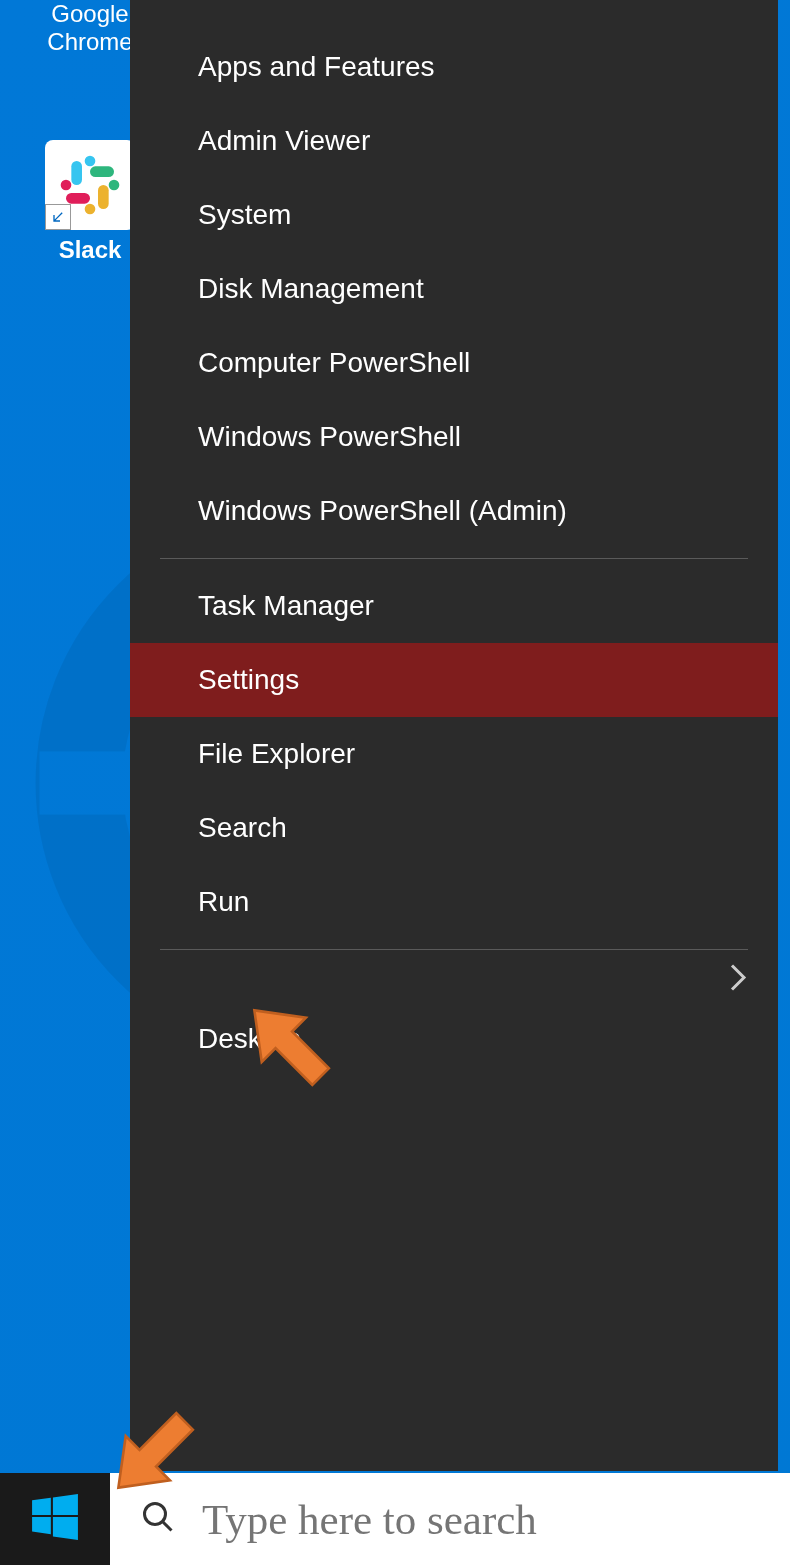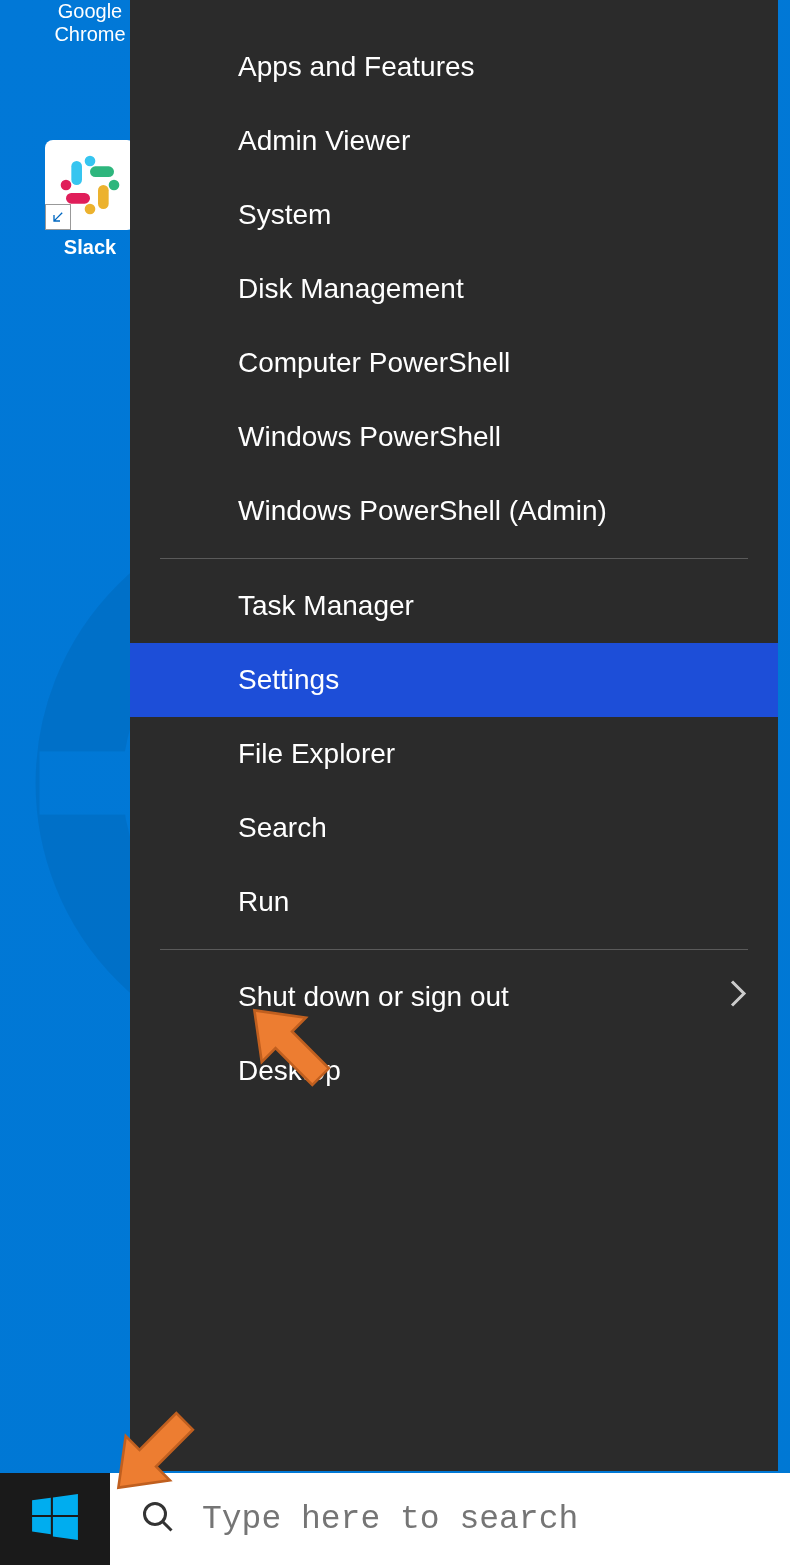--- a/index.html
+++ b/index.html
@@ -34,21 +34,21 @@
       width: 850px;
       height: 850px;
     }
     .desktop-icon {
       position: absolute;
       display: flex;
       flex-direction: column;
       align-items: center;
       width: 140px;
       color: #fff;
-      font-size: 20px;
+      font-size: 24px;
       text-align: center;
     }
     .desktop-icon.chrome-icon { top: 0; left: 20px; }
     .desktop-icon.slack-icon { top: 140px; left: 20px; font-weight: bold; }
     .desktop-icon .icon-img {
       width: 90px;
       height: 90px;
       background: #fff;
       border-radius: 8px;
       display: flex;
@@ -75,28 +75,28 @@
       top: 0;
       left: 130px;
       right: 12px;
       bottom: 94px;
       background: #2b2b2b;
       color: #fff;
       padding-top: 30px;
       padding-bottom: 20px;
     }
     .menu-item {
-      padding: 21px 60px 21px 108px;
+      padding: 21px 60px 21px 68px;
       font-size: 28px;
       font-weight: 400;
       cursor: pointer;
       position: relative;
     }
     .menu-item.highlighted {
-      background: #1d4ed8;
+      background: #7f1d1d;
     }
     .menu-separator {
       height: 1px;
       background: #5a5a5a;
       margin: 10px 30px;
     }
     .menu-item .submenu-arrow {
       position: absolute;
       right: 30px;
       top: 50%;
@@ -124,25 +124,25 @@
       flex: 1;
       background: #fff;
       display: flex;
       align-items: center;
       padding: 0 30px;
       gap: 26px;
     }
     .search-box input {
       border: none;
       outline: none;
-      font-size: 33px;
+      font-size: 43px;
       color: #8b5cf6;
       flex: 1;
       background: transparent;
-      font-family: Liberation Mono, monospace;
+      font-family: Liberation Serif, serif;
     }
     .annotation-arrow {
       position: absolute;
       pointer-events: none;
     }
     .annotation-arrow.arrow1 {
       top: 984px;
       left: 228px;
     }
     .annotation-arrow.arrow2 {
@@ -202,21 +202,20 @@
 
     <div class="menu-item"><span>Task Manager</span></div>
     <div class="menu-item highlighted"><span>Settings</span></div>
     <div class="menu-item"><span>File Explorer</span></div>
     <div class="menu-item"><span>Search</span></div>
     <div class="menu-item"><span>Run</span></div>
 
     <div class="menu-separator"></div>
 
     <div class="menu-item">
-      <span>Shut down or sign out</span>
       <span class="submenu-arrow">
         <svg width="20" height="30" viewBox="0 0 12 20">
             <path d="M2 2l8 8-8 8" fill="none" stroke="#ccc" stroke-width="2"></path>
           </svg>
       </span>
     </div>
     <div class="menu-item"><span>Desktop</span></div>
   </div>
 
   <div class="taskbar">

